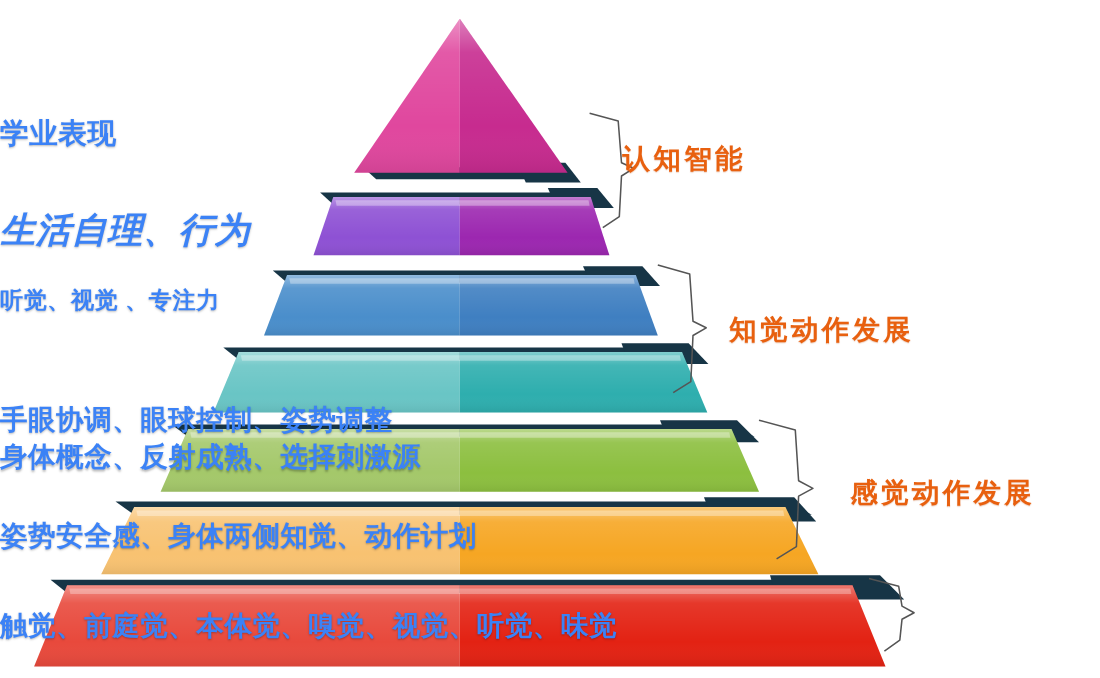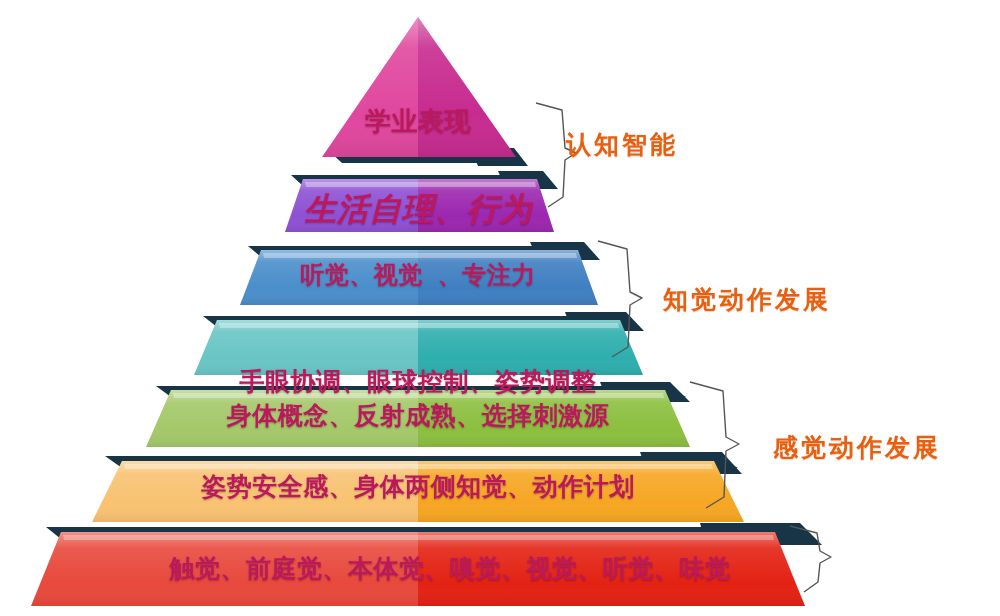--- a/index.html
+++ b/index.html
@@ -23,24 +23,24 @@
   }
   #pyramid-svg {
     position: absolute;
     left: 0;
     top: 0;
     width: 1000px;
     height: 616px;
   }
   .tier-label {
     position: absolute;
-    color: #be185d;
+    color: #3b82f6;
     font-weight: bold;
     white-space: nowrap;
-    text-align: center;
+    text-align: left;
     letter-spacing: 0.5px;
     text-shadow: 0 1px 2px rgba(0,0,0,0.28);
     pointer-events: none;
   }
   .group-label {
     position: absolute;
     color: #e8600f;
     font-weight: bold;
     white-space: nowrap;
     letter-spacing: 3px;
@@ -135,29 +135,29 @@
     </g>
     <g>
       <path d="M 790,526 L 817,533 L 820,551 L 831,557 L 820,563 L 818,582 L 804,592" fill="none" stroke="#555555" stroke-width="1.4" stroke-linejoin="round"></path>
     </g>
   </svg>
 
   <div class="tier-label" style="left:0; top:104px; width:836px; font-size:26px;">学业表现</div>
 
   <div class="tier-label" style="left:0; top:188px; width:836px; font-size:32px;font-style:italic;">生活自理、行为</div>
 
-  <div class="tier-label" style="left:0; top:259px; width:836px; font-size:24px;font-family:Liberation Mono, monospace;">听觉、视觉 、专注力</div>
+  <div class="tier-label" style="left:0; top:259px; width:836px; font-size:21px;">听觉、视觉 、专注力</div>
 
   <div class="tier-label" style="left:0; top:329px; width:836px; font-size:25px;margin-top:36px;">手眼协调、眼球控制、姿势调整</div>
 
   <div class="tier-label" style="left:0; top:470px; width:836px; font-size:25px;">姿势安全感、身体两侧知觉、动作计划</div>
 
   <div class="tier-label" style="left:0; top:399px; width:836px; font-size:25px;">身体概念、反射成熟、选择刺激源</div>
 
-  <div class="tier-label" style="left:0; top:552px; width:836px; font-size:25px;padding-left:32px;">触觉、前庭觉、本体觉、嗅觉、视觉、听觉、味觉</div>
+  <div class="tier-label" style="left:0; top:552px; width:836px; font-size:25px;">触觉、前庭觉、本体觉、嗅觉、视觉、听觉、味觉</div>
 
   <div class="group-label" style="left:566px; top:128px; font-size:25px;">认知智能</div>
 
   <div class="group-label" style="left:663px; top:283px; font-size:25px;">知觉动作发展</div>
 
   <div class="group-label" style="left:773px; top:431px; font-size:25px;">感觉动作发展</div>
 
 
 </div>
 

